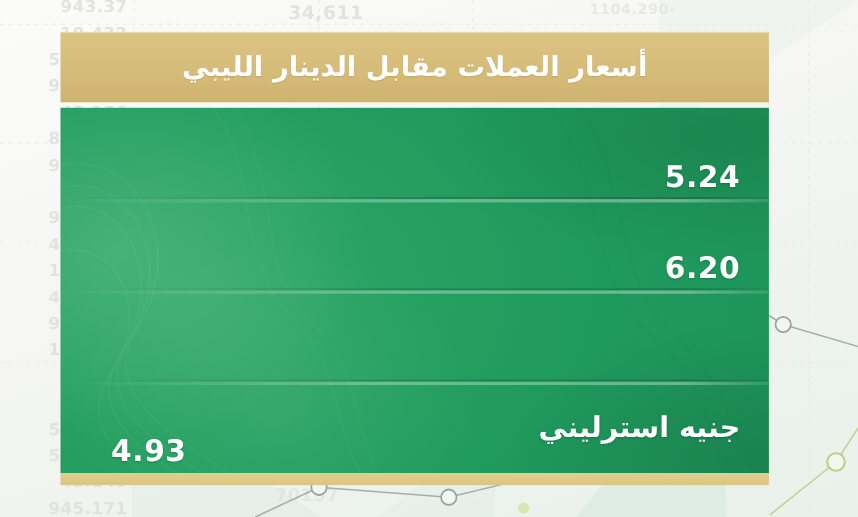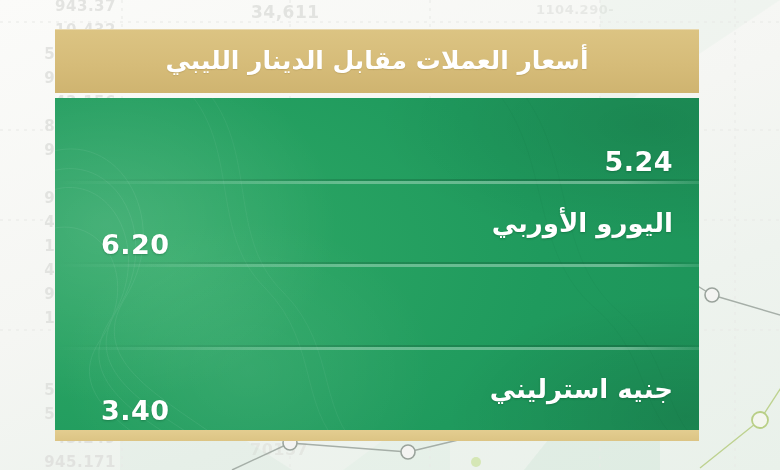--- a/index.html
+++ b/index.html
@@ -43,21 +43,21 @@
     color: #dfe0dd;
     opacity: .85;
     white-space: nowrap;
     user-select: none;
   }
   .bg-numbers span { display: block; }
 
   .bg-top-number {
     position: absolute;
     top: 2px;
-    left: 251px;
+    left: 262px;
     font-size: 17px;
     font-weight: 700;
     color: #e0e1de;
     letter-spacing: .5px;
     opacity: .9;
     user-select: none;
   }
   .bg-top-number-2 {
     position: absolute;
     top: 2px;
@@ -349,30 +349,29 @@
         </g>
       </svg>
 
       <div class="rows">
 
         <div class="rate-row">
           <span class="currency-value">5.24</span>
         </div>
 
         <div class="rate-row">
-          <span class="currency-name">اليورو الأوربي</span>
           <span class="currency-value">6.20</span>
         </div>
 
         <div class="rate-row">
         </div>
 
         <div class="rate-row">
           <span class="currency-name">جنيه استرليني</span>
-          <span class="currency-value">3.40</span>
+          <span class="currency-value">4.93</span>
         </div>
 
       </div>
     </div>
 
     <div class="card-footer"></div>
   </div>
 
 </div>
 

